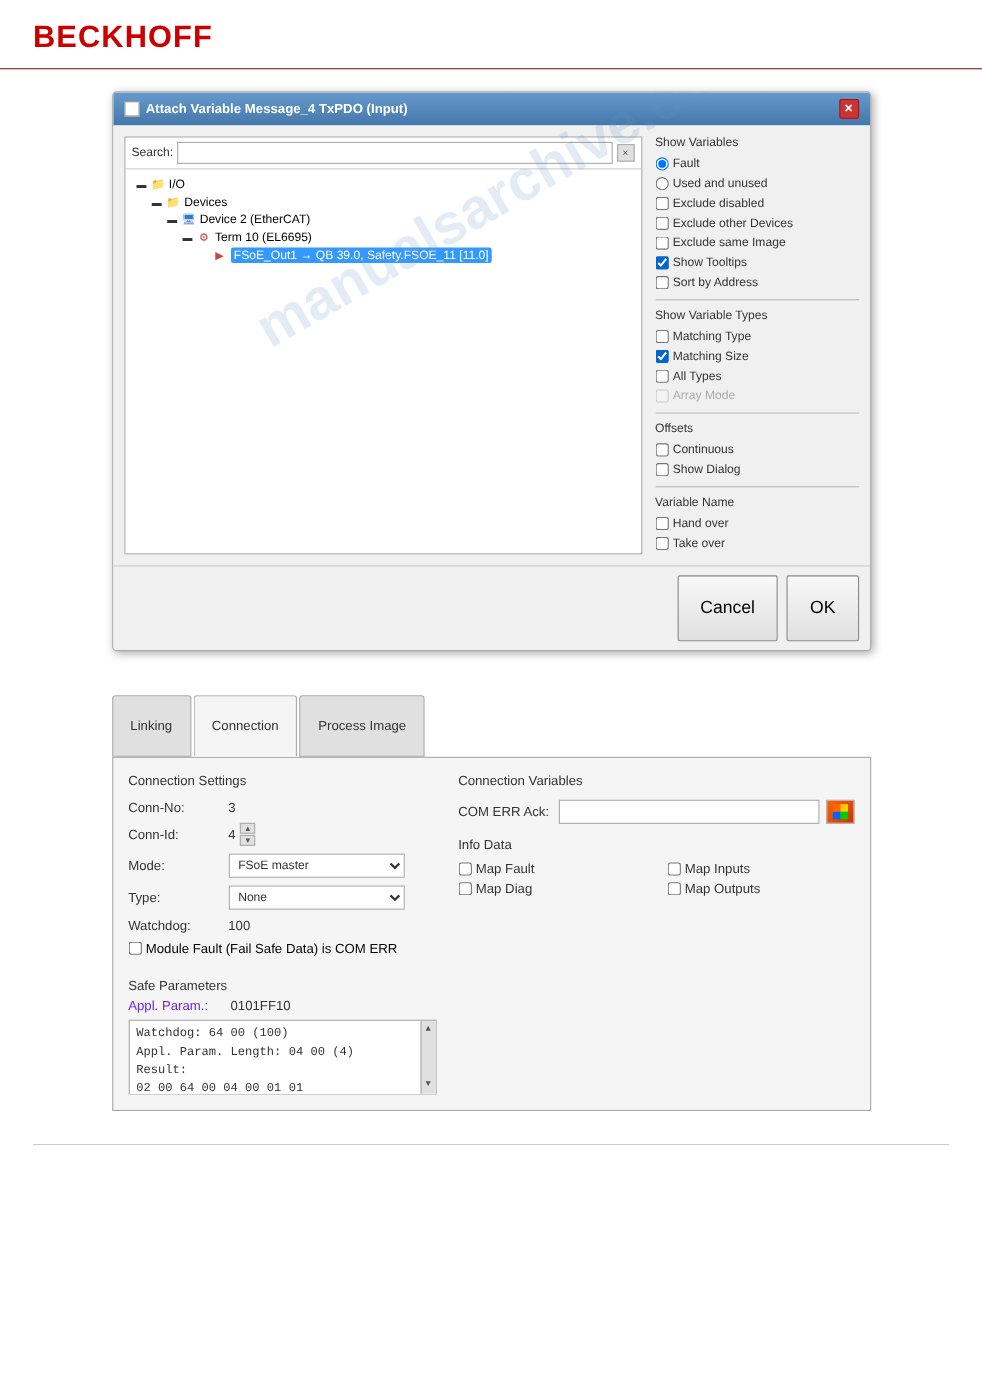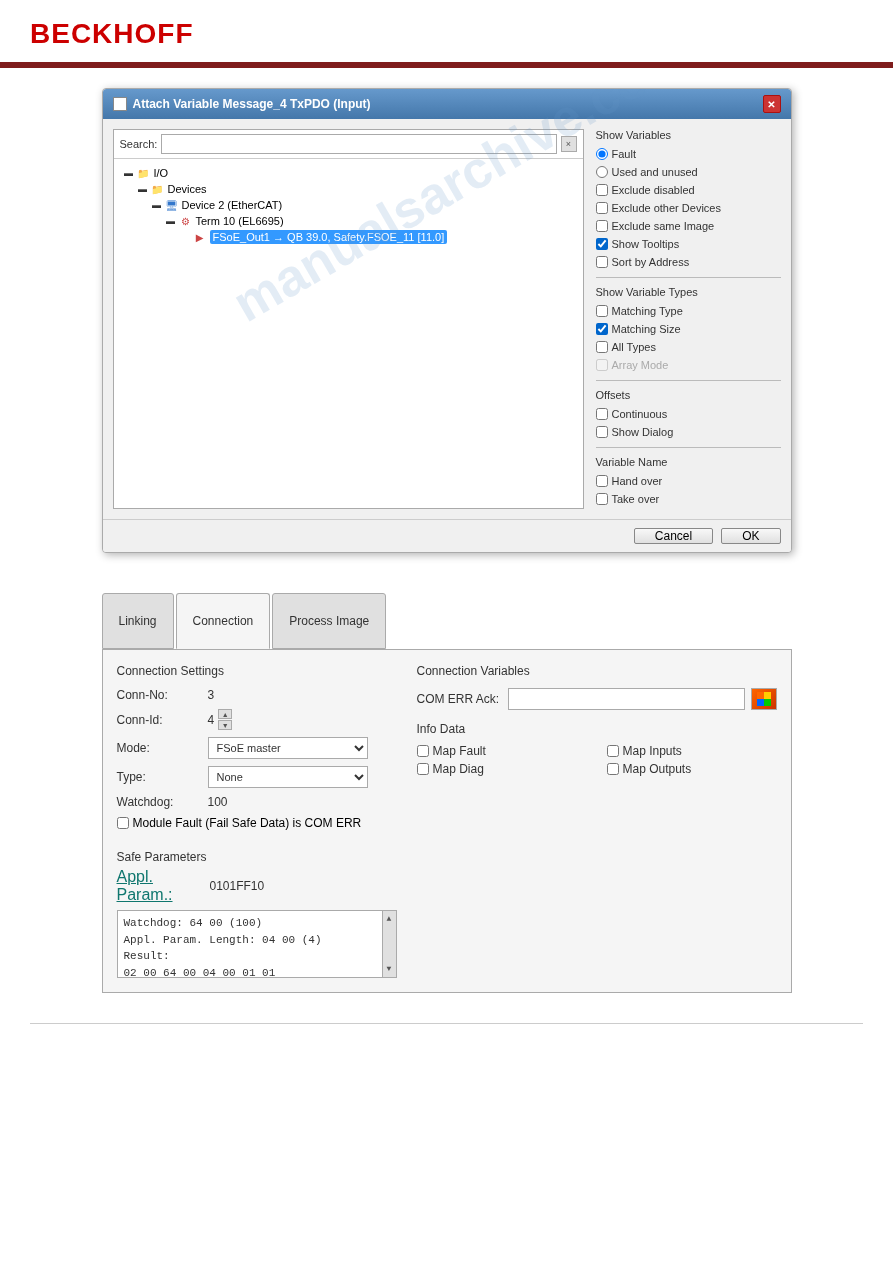--- a/index.html
+++ b/index.html
@@ -8,21 +8,21 @@
       font-size: 12px;
       background: #ffffff;
       width: 893px;
       min-height: 1263px;
       padding: 0;
     }
 
     
     .header {
       padding: 18px 30px 12px 30px;
-      border-bottom: 6px solid #7f1d1d;
+      border-bottom: 1px solid #7f1d1d;
       margin-bottom: 20px;
     }
     .beckhoff-logo {
       font-size: 28px;
       font-weight: 900;
       color: #cc0000;
       letter-spacing: 1px;
       font-family: Arial Black, Arial, sans-serif;
     }
 
@@ -206,22 +206,22 @@
     
     .dialog-footer {
       display: flex;
       justify-content: flex-end;
       padding: 8px 10px;
       gap: 8px;
       background: #f0f0f0;
       border-top: 1px solid #ccc;
     }
     .dialog-btn {
-      padding: 0 20px;
-      font-size: 12px;
+      padding: 20px 20px;
+      font-size: 16px;
       border: 1px solid #888;
       background: linear-gradient(to bottom, #f8f8f8, #e0e0e0);
       cursor: pointer;
       border-radius: 2px;
       min-width: 60px;
       text-align: center;
     }
     .dialog-btn-ok {
       min-width: 50px;
     }
@@ -356,25 +356,24 @@
       color: #333;
       margin-bottom: 4px;
     }
     .appl-param-row {
       display: flex;
       align-items: center;
       gap: 8px;
       margin-bottom: 6px;
     }
     .appl-param-label {
-      font-size: 16px;
-      color: #0f766e;
+      font-size: 12px;
+      color: #6d28d9;
       width: 85px;
       flex-shrink: 0;
-      text-decoration: underline;
     }
     .appl-param-value {
       font-size: 12px;
       color: #333;
     }
     .monospace-box {
       font-family: 'Courier New', Courier, monospace;
       font-size: 11px;
       background: white;
       border: 1px solid #aaa;

